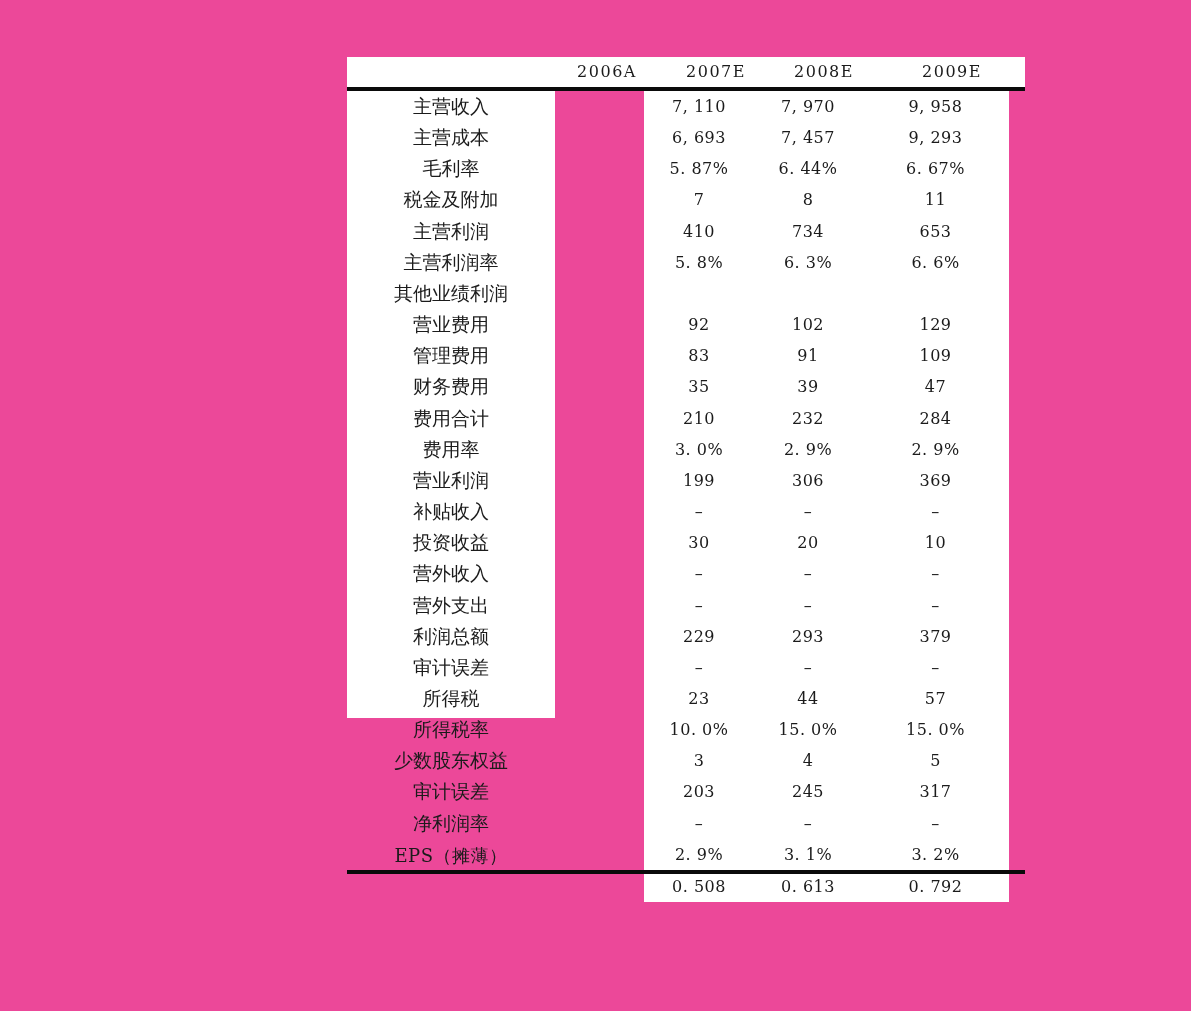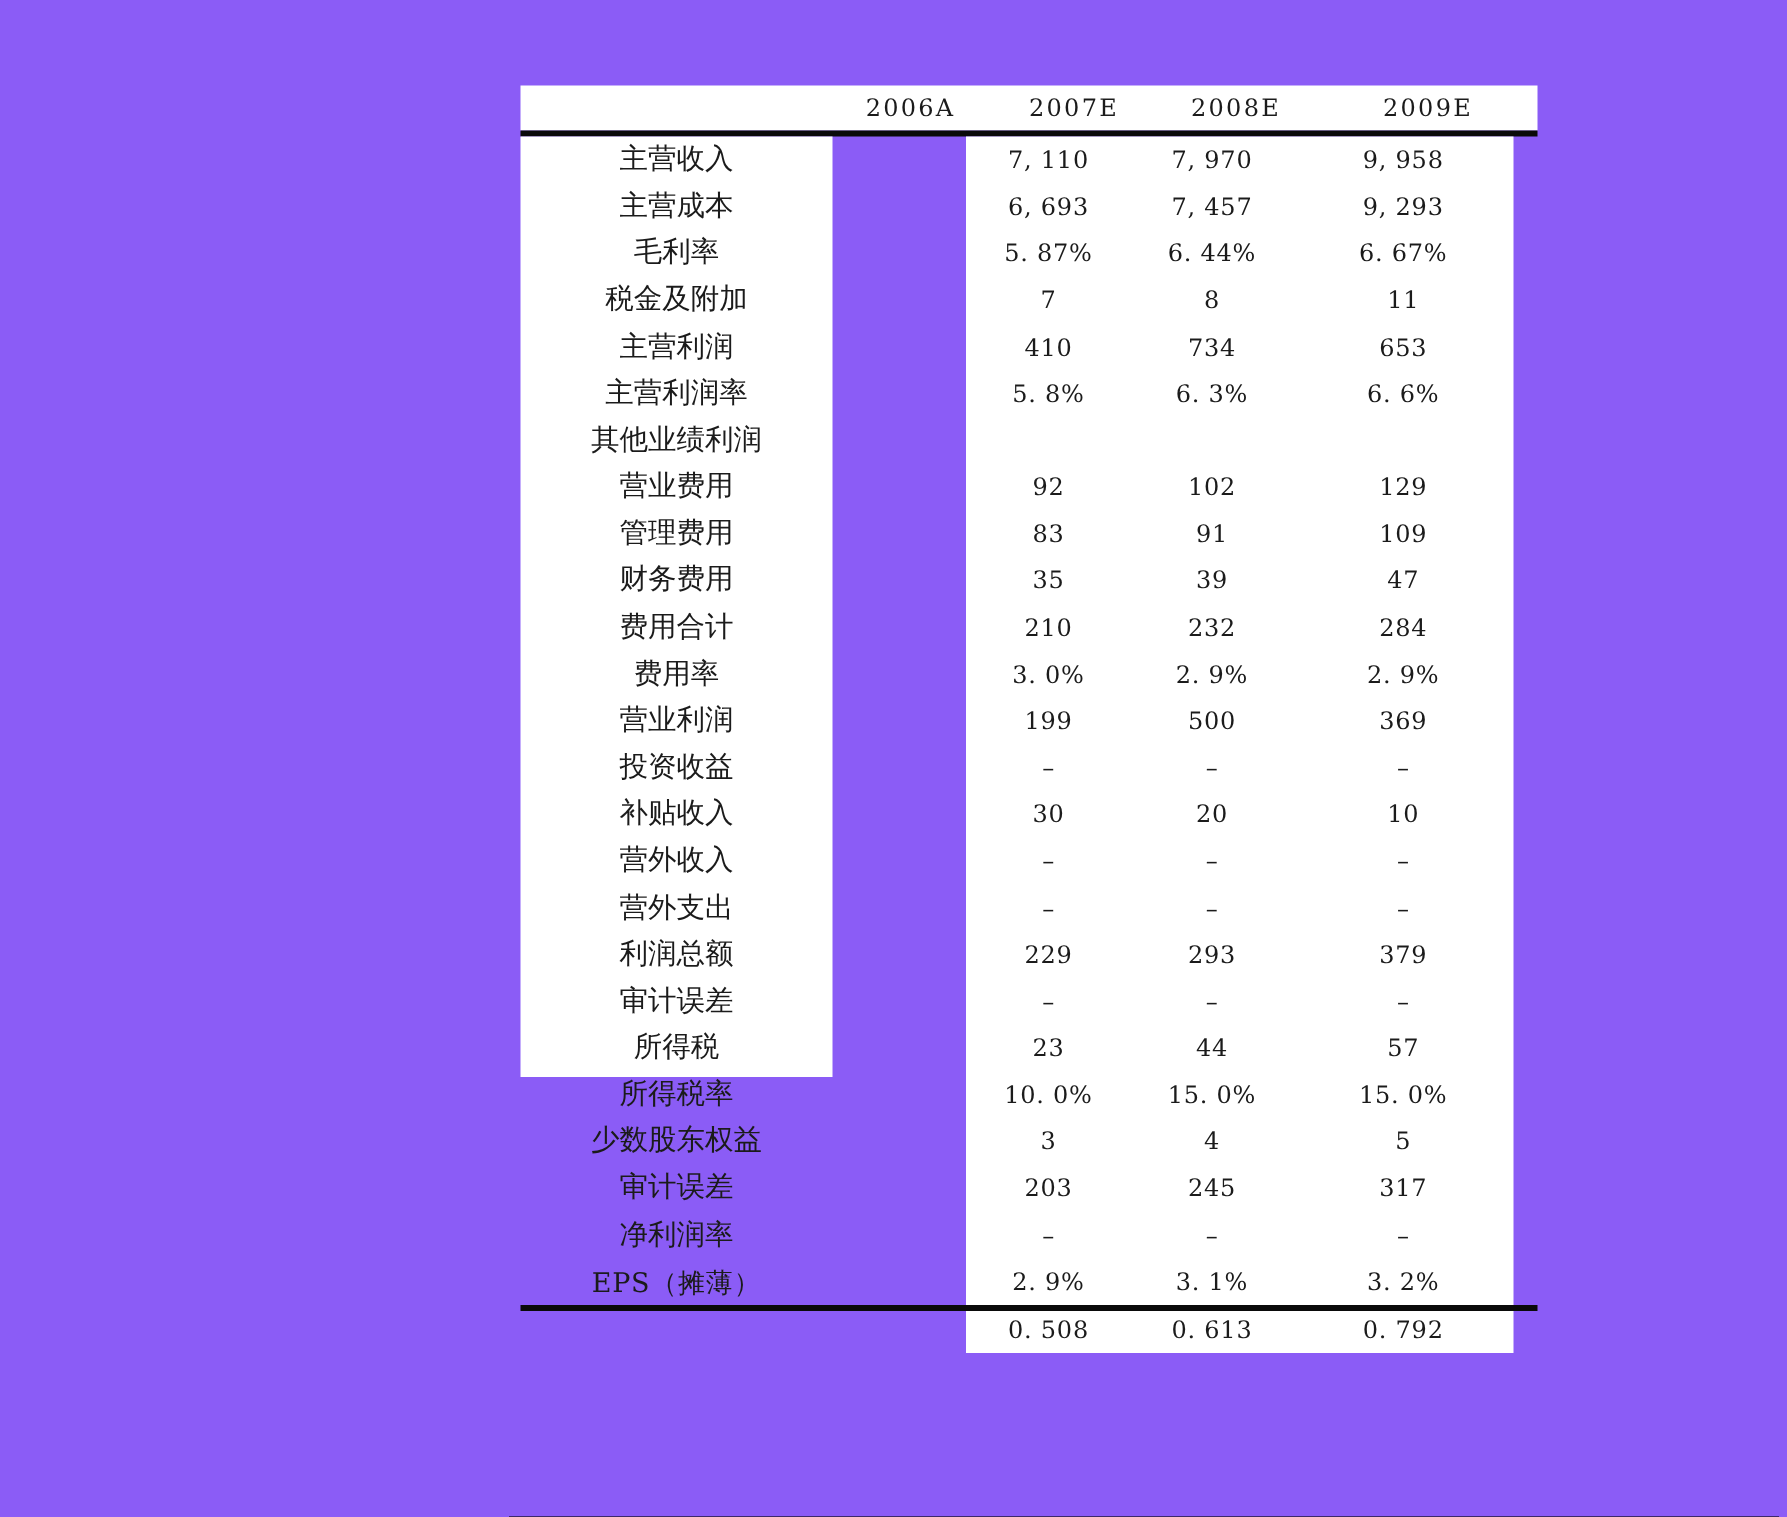--- a/index.html
+++ b/index.html
@@ -1,16 +1,16 @@
 <!DOCTYPE html>
 <html><head>
 <meta charset="utf-8">
 <style>
   html,body{margin:0;padding:0;background:#000;}
-  .canvas{position:relative;width:1191px;height:1011px;background:#8b5cf6;overflow:hidden;
+  .canvas{position:relative;width:1191px;height:1011px;background:#ec4899;overflow:hidden;
           font-family:"DejaVu Serif","Liberation Serif",serif;color:#1b1b1b;}
   .fintable{position:absolute;left:347px;top:57px;width:678px;height:847px;}
   
   .header-band{position:absolute;left:0;top:0;width:678px;height:30px;background:#ffffff;}
   .col-head{position:absolute;top:0;transform:translateX(-50%);line-height:30px;
             font-size:16px;letter-spacing:1.5px;white-space:nowrap;}
   .h0{left:260px}.h1{left:369px}.h2{left:477px}.h3{left:605px}
   .header-rule{position:absolute;left:0;top:30px;width:678px;height:4px;background:#0a0a0a;}
   
   .label-col{position:absolute;left:0;top:34px;width:208px;height:627px;background:#ffffff;}
@@ -46,22 +46,22 @@
         <div class="row-label">税金及附加</div>
         <div class="row-label">主营利润</div>
         <div class="row-label">主营利润率</div>
         <div class="row-label">其他业绩利润</div>
         <div class="row-label">营业费用</div>
         <div class="row-label">管理费用</div>
         <div class="row-label">财务费用</div>
         <div class="row-label">费用合计</div>
         <div class="row-label">费用率</div>
         <div class="row-label">营业利润</div>
+        <div class="row-label">补贴收入</div>
         <div class="row-label">投资收益</div>
-        <div class="row-label">补贴收入</div>
         <div class="row-label">营外收入</div>
         <div class="row-label">营外支出</div>
         <div class="row-label">利润总额</div>
         <div class="row-label">审计误差</div>
         <div class="row-label">所得税</div>
         <div class="row-label">所得税率</div>
         <div class="row-label">少数股东权益</div>
         <div class="row-label">审计误差</div>
         <div class="row-label">净利润率</div>
         <div class="rule-gap"></div>
@@ -123,21 +123,21 @@
           <div class="cell c1">232</div>
           <div class="cell c2">284</div>
         </div>
         <div class="data-row">
           <div class="cell c0">3. 0%</div>
           <div class="cell c1">2. 9%</div>
           <div class="cell c2">2. 9%</div>
         </div>
         <div class="data-row">
           <div class="cell c0">199</div>
-          <div class="cell c1">500</div>
+          <div class="cell c1">306</div>
           <div class="cell c2">369</div>
         </div>
         <div class="data-row">
           <div class="cell c0">–</div>
           <div class="cell c1">–</div>
           <div class="cell c2">–</div>
         </div>
         <div class="data-row">
           <div class="cell c0">30</div>
           <div class="cell c1">20</div>

